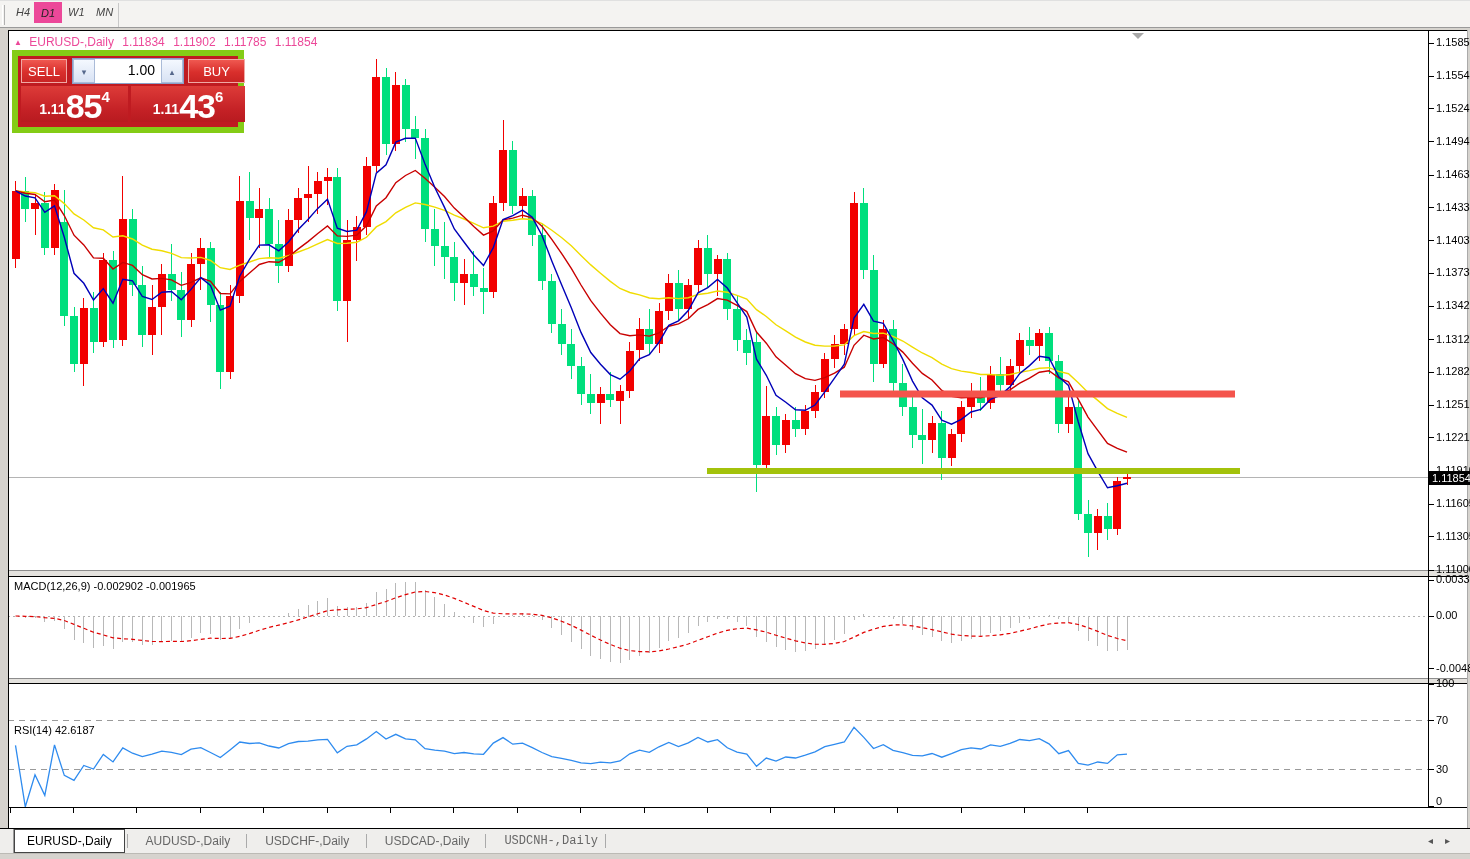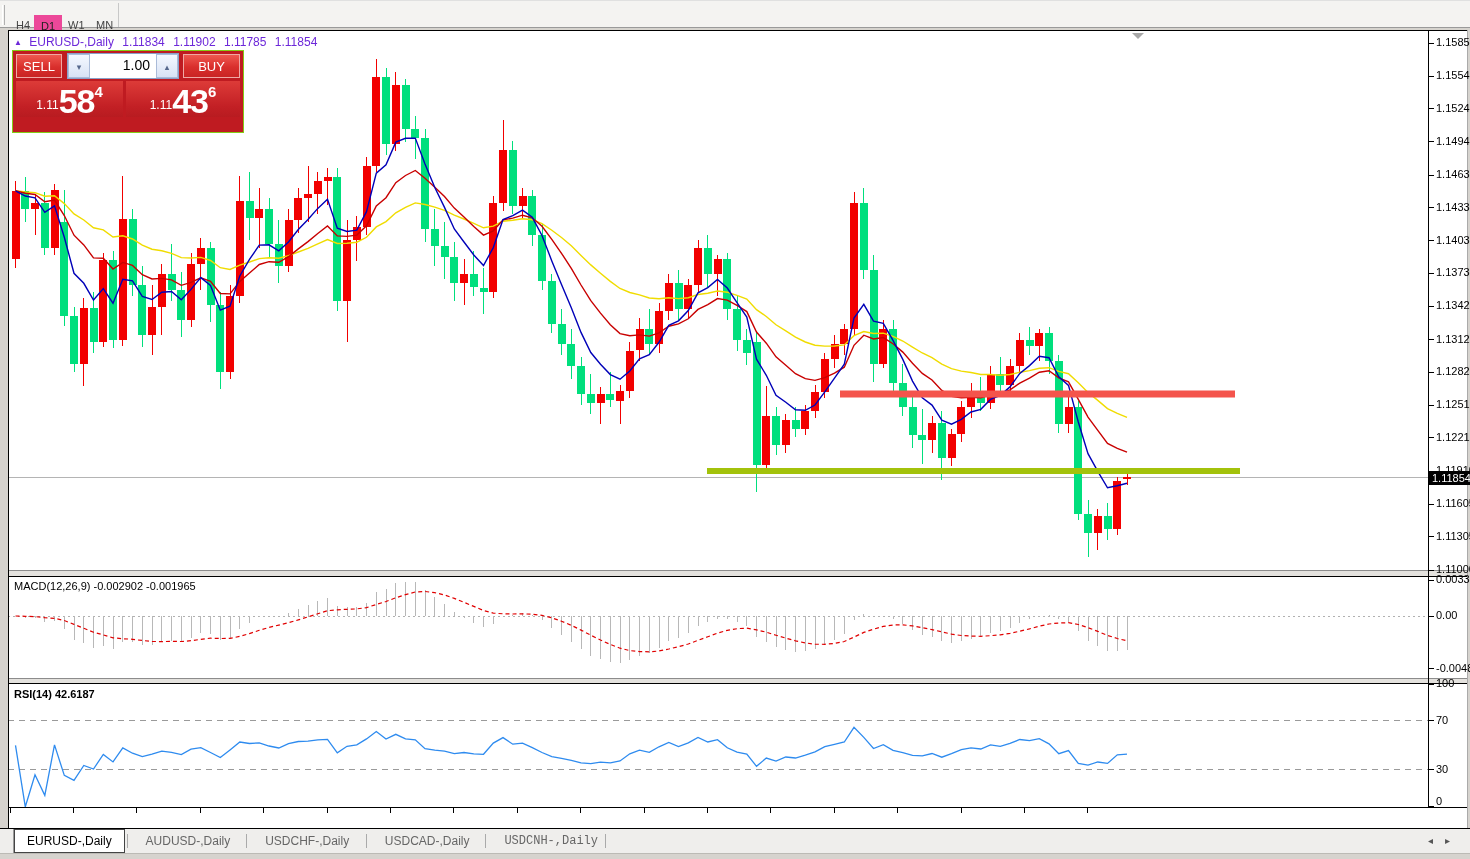--- a/index.html
+++ b/index.html
@@ -5,63 +5,63 @@
   * { margin:0; padding:0; box-sizing:border-box; }
   html,body { width:1470px; height:859px; overflow:hidden; background:#d6d3ce;
     font-family:"Liberation Sans", sans-serif; }
   #root { position:relative; width:1470px; height:859px; }
 
   
   .toolbar { position:absolute; left:0; top:0; width:1470px; height:28px;
     background:#f4f3f1; border-top:1px solid #e0e0e0; border-bottom:1px solid #9a9a9a; }
   .toolbar .grip { position:absolute; left:2px; top:4px; width:3px; height:20px;
     border-left:1px solid #fff; border-right:1px solid #b0b0b0; }
-  .tf-btn { position:absolute; top:14px; height:21px; line-height:21px; padding:0 6px;
-    font-size:11px; color:#444; text-align:center; cursor:default; }
+  .tf-btn { position:absolute; top:1px; height:21px; line-height:21px; padding:0 6px;
+    font-size:11px; color:#444; text-align:center; cursor:default;font-style:italic; }
   .tf-btn.active { background:#ec4899; border:1px solid #ec4899; color:#222; }
   .toolbar .sep { position:absolute; left:118px; top:2px; width:1px; height:24px; background:#c8c8c8; }
 
   
   .chart-area { position:absolute; left:8px; top:30px; width:1460px; height:798px; background:#fff; }
   .chart-area svg { position:absolute; left:0; top:0; }
-  .chart-title { position:absolute; left:6px; top:5px; font-size:12px; color:#6d28d9; }
+  .chart-title { position:absolute; left:6px; top:5px; font-size:12px; color:#ec4899; }
   .chart-title .tri { font-size:8px; margin-right:4px; position:relative; top:-1px; }
   .chart-title span { margin-right:5px; }
   .panel-label { position:absolute; font-size:11px; color:#000; }
 
   
   .price-axis { position:absolute; left:1436px; top:30px; width:34px; height:798px; }
   .axis-label { position:absolute; left:0; font-size:11px; color:#000; white-space:nowrap; }
   .price-tag { position:absolute; left:1428px; top:471px; width:42px; height:14px; background:#000;
     color:#fff; font-size:11px; line-height:14px; padding-left:4px; }
 
   
   .date-axis { position:absolute; left:8px; top:838px; width:1420px; height:20px; }
   .date-label { position:absolute; top:1px; font-size:11px; color:#000; white-space:nowrap; }
 
   
   .trade { position:absolute; left:4px; top:20px; width:232px; height:83px;
-    background:#bf1b21; border:1px solid #84cc16; }
+    background:#bf1b21; border:6px solid #84cc16; }
   .trade .btn { position:absolute; top:3px; height:24px; color:#fff; font-size:13px;
     text-align:center; line-height:24px; background:linear-gradient(180deg,#ef5850 0%,#d92f2c 55%,#c92424 100%);
     border:1px solid #f0a8a4; cursor:pointer; }
   .btn-sell { left:3px; width:46px; }
   .btn-buy  { left:170px; width:57px; }
   .vol-wrap { position:absolute; left:54px; top:2px; width:112px; height:26px; background:#fff;
     border:1px solid #8aa0c8; display:flex; }
   .spin { width:22px; height:100%; background:linear-gradient(180deg,#f4f8ff,#d8e2f4);
     border:1px solid #aabbd8; color:#56688c; font-size:9px; text-align:center; line-height:24px; cursor:pointer; }
   .spin.dn { border-right:1px solid #aabbd8; }
   .spin.up { border-left:1px solid #aabbd8; }
   .vol-value { flex:1; font-size:14px; color:#000; text-align:right; padding:3px 6px 0 0; }
   .quote { position:absolute; top:30px; height:36px; color:#fff;
     background:linear-gradient(180deg,#dd3b38 0%,#c32025 70%,#b81b20 100%); }
   .quote-sell { left:3px; width:107px; }
   .quote-buy { left:113px; width:114px; }
-  .quote .small { font-size:12px; font-weight:normal; position:relative; top:-4px; }
+  .quote .small { font-size:14px; font-weight:bold; position:relative; top:-4px; }
   .quote .big { font-size:34px; font-weight:bold; letter-spacing:-1px; }
   .quote .sup { font-size:15px; font-weight:bold; vertical-align:top; position:relative; top:1px; }
   .quote-inner { text-align:center; margin-top:1px; }
 
   
   .tabbar { position:absolute; left:0; top:828px; width:1470px; height:25px; background:#efeeec;
     border-top:1px solid #000; }
   .tabbar .lead { position:absolute; left:0; top:0; width:14px; height:24px; border-right:1px solid #999; }
   .tab { position:absolute; top:1px; height:16px; line-height:22px; padding:0 12px;
     font-size:12px; color:#666; cursor:pointer; }
@@ -519,32 +519,32 @@
     <div class="trade">
       <div class="btn btn-sell">SELL</div>
       <div class="vol-wrap">
         <div class="spin dn">▾</div>
         <div class="vol-value">1.00</div>
         <div class="spin up">▴</div>
       </div>
       <div class="btn btn-buy">BUY</div>
       <div class="quote quote-sell">
         <div class="quote-inner">
-          <span class="small">1.11</span><span class="big">58</span><span class="sup">4</span>
+          <span class="small">1.11</span><span class="big">85</span><span class="sup">4</span>
         </div>
       </div>
       <div class="quote quote-buy">
         <div class="quote-inner">
           <span class="small">1.11</span><span class="big">43</span><span class="sup">6</span>
         </div>
       </div>
     </div>
 
     <div class="panel-label" style="left:6px; top:550px;">MACD(12,26,9) -0.002902 -0.001965</div>
-    <div class="panel-label" style="left:6px; top:658px;font-weight:bold;">RSI(14) 42.6187</div>
+    <div class="panel-label" style="left:6px; top:694px;">RSI(14) 42.6187</div>
   </div>
 
   <div class="price-axis" id="price-axis">
       <div class="axis-label" style="top: 6px;">1.15850</div>
       <div class="axis-label" style="top: 39.1382px;">1.15545</div>
       <div class="axis-label" style="top: 71.7332px;">1.15245</div>
       <div class="axis-label" style="top: 104.871px;">1.14940</div>
       <div class="axis-label" style="top: 138.01px;">1.14635</div>
       <div class="axis-label" style="top: 170.605px;">1.14335</div>
       <div class="axis-label" style="top: 203.743px;">1.14030</div>

